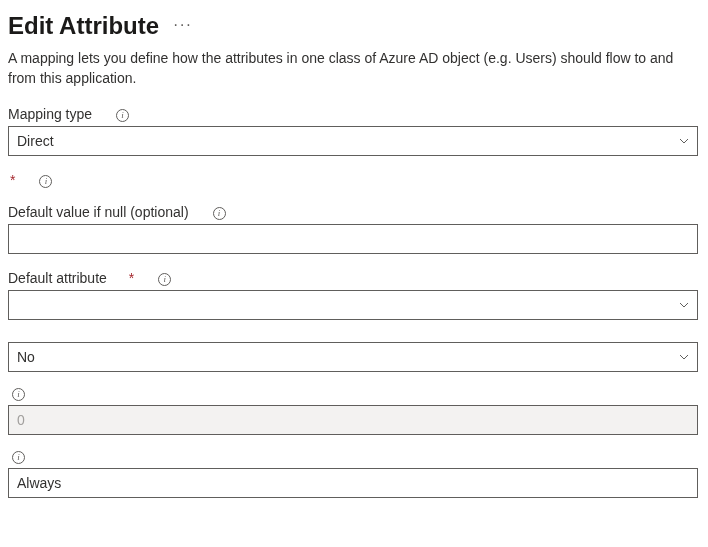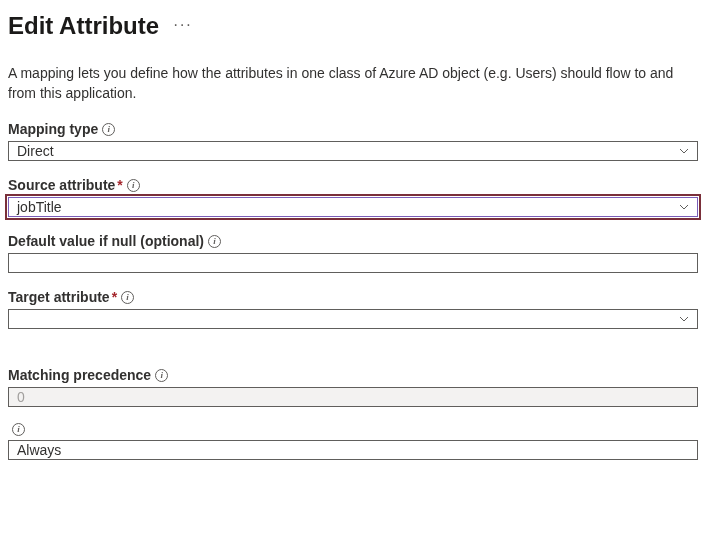--- a/index.html
+++ b/index.html
@@ -8,21 +8,21 @@
       margin: 0;
       padding: 12px 10px 12px 8px;
       color: #323130;
       font-size: 14px;
       width: 708px;
     }
     .header {
       display: flex;
       align-items: flex-start;
       gap: 14px;
-      margin-bottom: 24px;
+      margin-bottom: 9px;
     }
     .page-title {
       font-size: 24px;
       font-weight: 600;
       color: #1b1a19;
       margin: 0;
     }
     .more-dots {
       font-size: 16px;
       color: #605e5c;
@@ -34,24 +34,23 @@
       font-size: 14px;
       color: #323130;
       line-height: 1.4;
       margin-bottom: 18px;
     }
     .field {
       margin-bottom: 16px;
     }
     .field-label-row {
       display: flex;
-      align-items: center;
-      gap: 0;
+      align-items: flex-end;
+      gap: 20px;
       margin-bottom: 4px;
-      font-weight: bold;
     }
     .field-label {
       font-size: 14px;
       color: #323130;
     }
     .required {
       color: #a4262c;
       margin-left: 2px;
     }
     .info-icon {
@@ -68,21 +67,21 @@
       font-family: Georgia, serif;
       line-height: 1;
       cursor: pointer;
       margin-left: 4px;
     }
     .select-wrap {
       position: relative;
     }
     .select {
       width: 100%;
-      height: 20px;
+      height: 30px;
       border: 1px solid #605e5c;
       background: #fff;
       padding: 4px 28px 4px 8px;
       font-size: 14px;
       font-family: inherit;
       color: #323130;
       display: flex;
       align-items: center;
       cursor: pointer;
     }
@@ -128,74 +127,72 @@
     <span class="chevron">
       <svg width="12" height="12" viewBox="0 0 12 12">
           <path d="M2 4 L6 8 L10 4" stroke="#605e5c" stroke-width="1" fill="none"></path>
         </svg>
     </span>
   </div>
 </div>
 
 <div class="field">
   <div class="field-label-row">
-    <span class="field-label">Source attribute</span>
     <span class="required">*</span>
     <span class="info-icon">i</span>
   </div>
-  <div class="select-wrap">
-    <div class="select highlight">
-      <span>jobTitle</span>
+</div>
+
+<div class="field">
+  <div class="field-label-row">
+    <span class="field-label">Default value if null (optional)</span>
+    <span class="info-icon">i</span>
+  </div>
+  <div class="select-wrap">
+    <div class="select">
+      <span></span>
+    </div>
+  </div>
+</div>
+
+<div class="field">
+  <div class="field-label-row">
+    <span class="field-label">Default attribute</span>
+    <span class="required">*</span>
+    <span class="info-icon">i</span>
+  </div>
+  <div class="select-wrap">
+    <div class="select">
+      <span></span>
     </div>
     <span class="chevron">
       <svg width="12" height="12" viewBox="0 0 12 12">
           <path d="M2 4 L6 8 L10 4" stroke="#605e5c" stroke-width="1" fill="none"></path>
         </svg>
     </span>
   </div>
 </div>
 
-<div class="field">
-  <div class="field-label-row">
-    <span class="field-label">Default value if null (optional)</span>
-    <span class="info-icon">i</span>
-  </div>
-  <div class="select-wrap">
-    <div class="select">
-      <span></span>
-    </div>
-  </div>
-</div>
-
-<div class="field">
-  <div class="field-label-row">
-    <span class="field-label">Target attribute</span>
-    <span class="required">*</span>
-    <span class="info-icon">i</span>
-  </div>
-  <div class="select-wrap">
-    <div class="select">
-      <span></span>
+<div class="spacer-extra"></div>
+
+<div class="field">
+  <div class="select-wrap">
+    <div class="select">
+      <span>No</span>
     </div>
     <span class="chevron">
       <svg width="12" height="12" viewBox="0 0 12 12">
           <path d="M2 4 L6 8 L10 4" stroke="#605e5c" stroke-width="1" fill="none"></path>
         </svg>
     </span>
   </div>
 </div>
 
-<div class="spacer-extra"></div>
-
-<div class="field">
-</div>
-
-<div class="field">
-  <div class="field-label-row">
-    <span class="field-label">Matching precedence</span>
+<div class="field">
+  <div class="field-label-row">
     <span class="info-icon">i</span>
   </div>
   <div class="select-wrap">
     <div class="select disabled">
       <span>0</span>
     </div>
   </div>
 </div>
 
 <div class="field">

